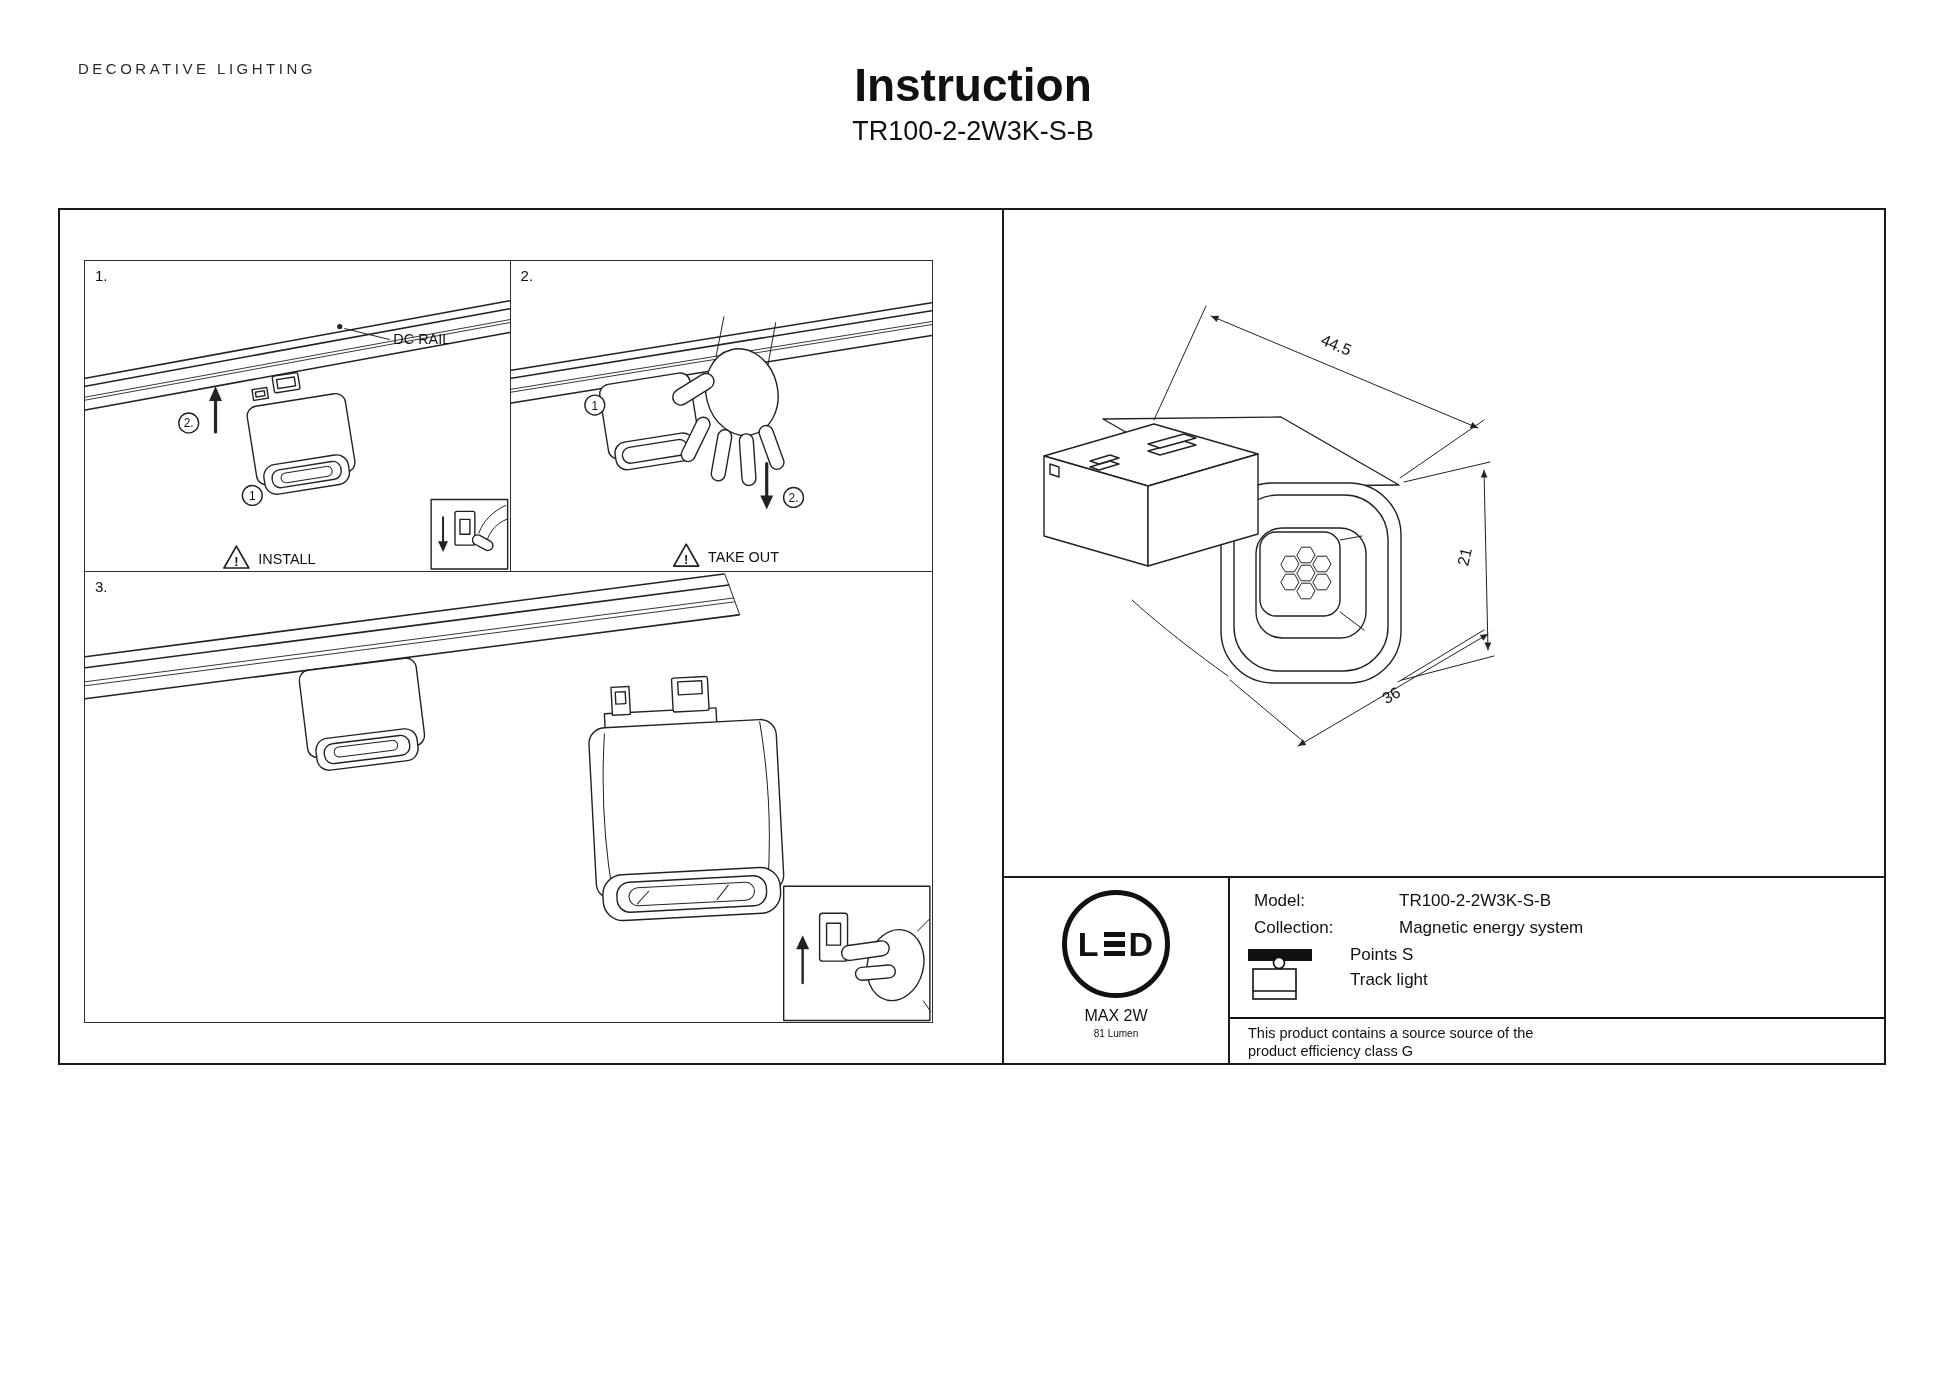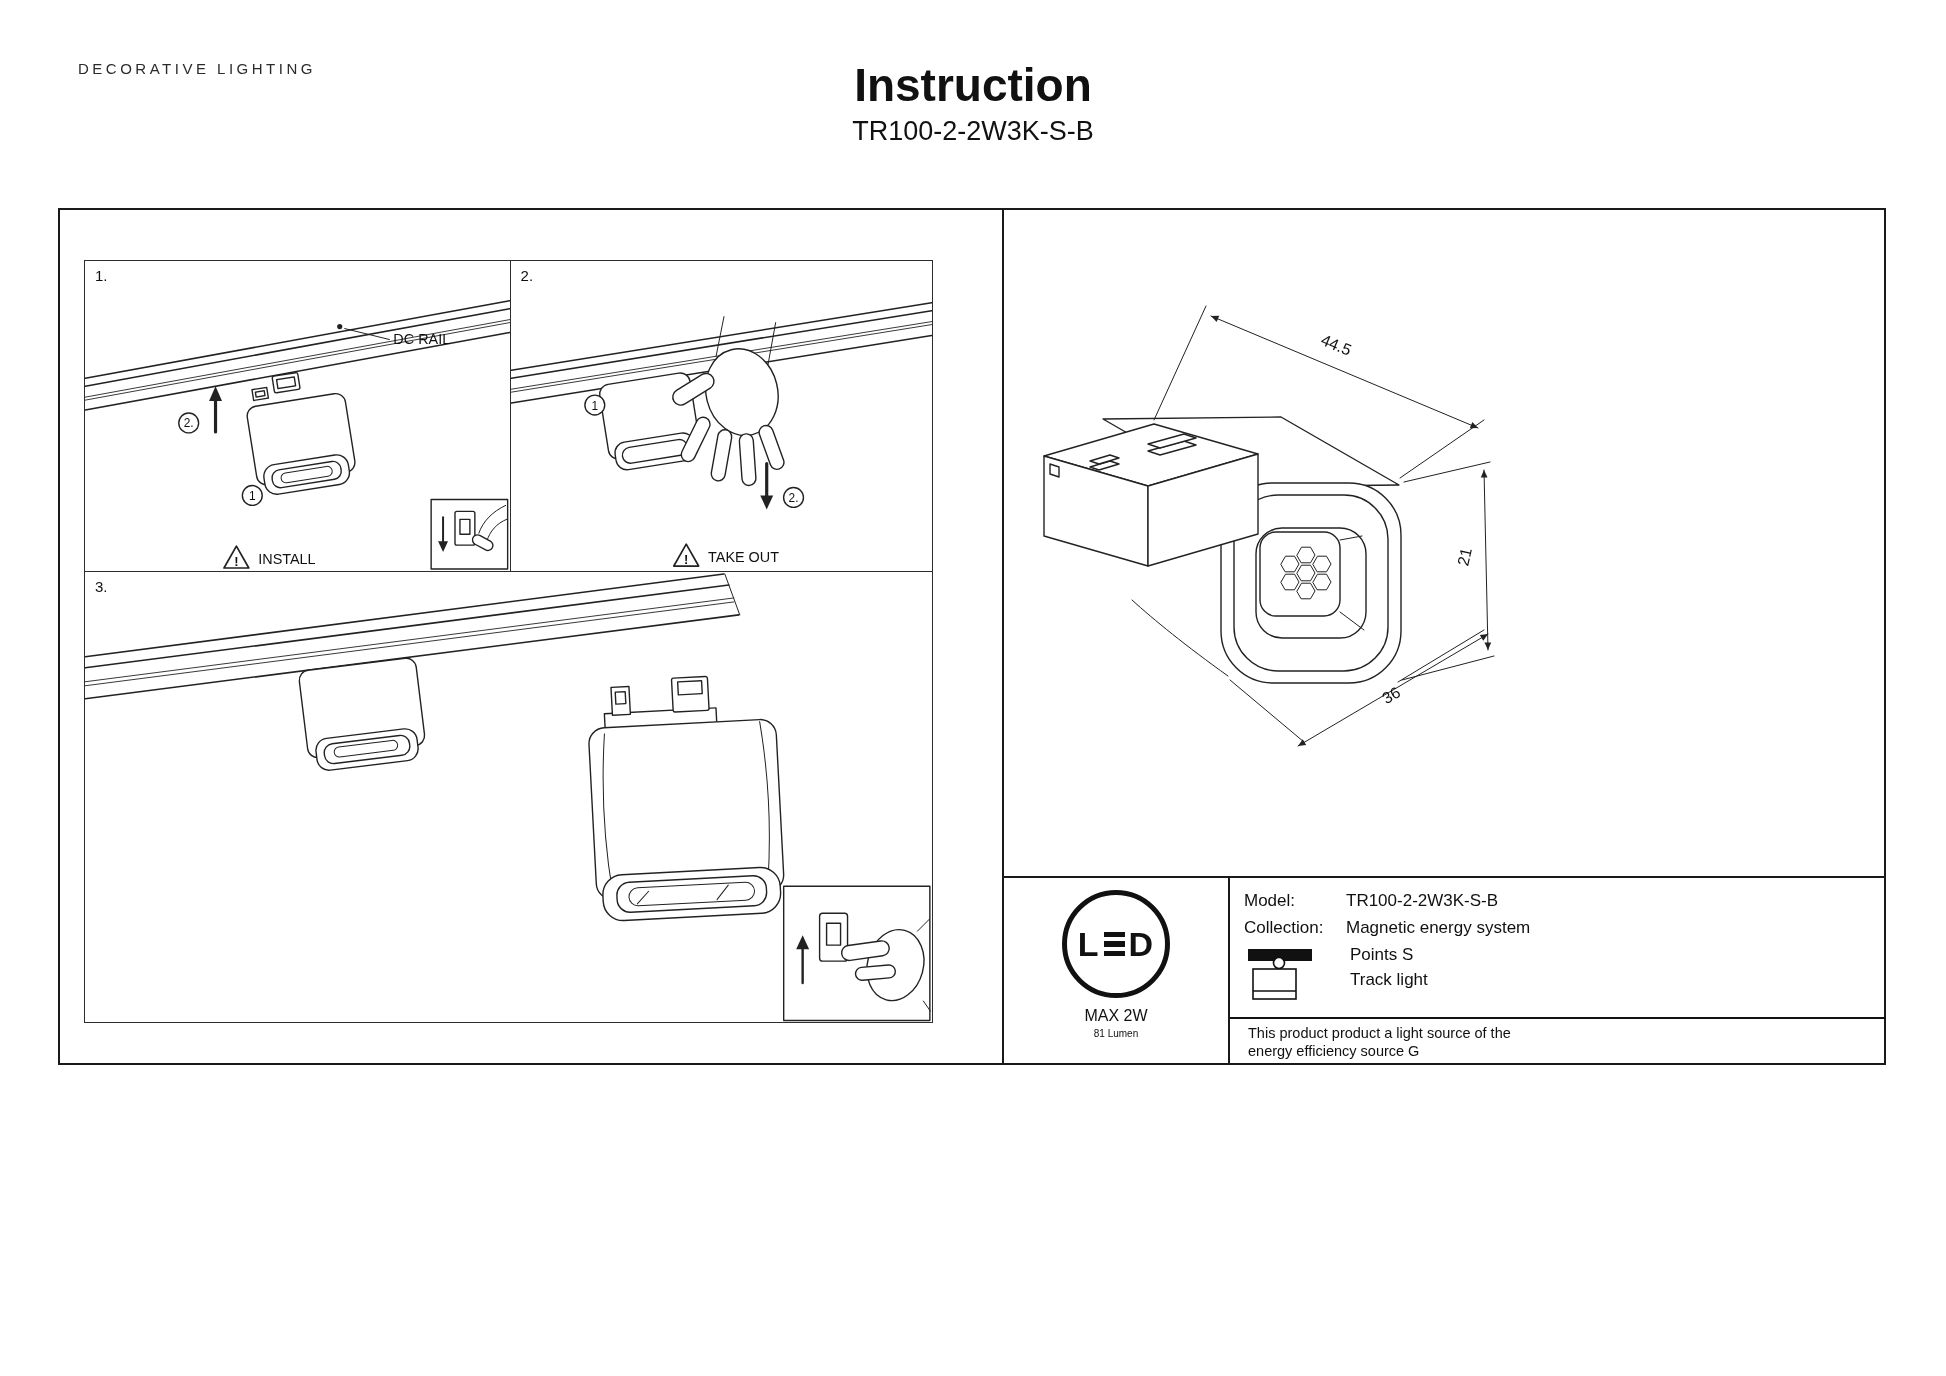--- a/index.html
+++ b/index.html
@@ -51,21 +51,21 @@
             text-align:center;padding-top:12px;}
   .led-circle{width:98px;height:98px;border:5px solid #111;border-radius:50%;
               margin:0 auto;display:flex;align-items:center;justify-content:center;}
   .led-circle .led-letter{font-size:34px;font-weight:bold;letter-spacing:1px;line-height:1;}
   .led-bars{display:inline-flex;flex-direction:column;gap:4px;margin:0 4px;}
   .led-bars span{display:block;width:21px;height:5.5px;background:#111;}
   .led-max{margin-top:9px;font-size:16px;}
   .led-lumen{margin-top:3px;font-size:10px;}
 
   .spec-table{flex:1;position:relative;padding-top:13px;font-size:17px;}
-  .spec-row{display:flex;padding-left:14px;margin-bottom:7px;align-items:flex-end;}
+  .spec-row{display:flex;padding-left:24px;margin-bottom:7px;align-items:flex-end;gap:43px;}
   .spec-label{width:102px;flex:0 0 102px;}
   .spec-type{display:flex;padding-left:18px;margin-top:2px;}
   .spec-type-icon{width:102px;flex:0 0 102px;}
   .spec-type-lines div{margin-bottom:5px;}
   .spec-note{border-top:2px solid #111;margin-top:9px;padding:5px 12px 0 18px;
              font-size:14.5px;line-height:1.25;}
 </style>
 </head>
 <body>
 
@@ -331,22 +331,22 @@
               <rect x="5" y="24" width="43" height="30" fill="#fff" stroke="#111" stroke-width="1.6"></rect>
               <line x1="5" y1="46" x2="48" y2="46" stroke="#111" stroke-width="1.3"></line>
             </svg>
           </div>
           <div class="spec-type-lines">
             <div>Points S</div>
             <div>Track light</div>
           </div>
         </div>
         <div class="spec-note">
-          <div>This product product a light source of the</div>
-          <div>energy efficiency source G</div>
+          <div>This product contains a source source of the</div>
+          <div>product efficiency class G</div>
         </div>
       </div>
     </div>
   </div>
 </div>
 
 
 
 
 </body></html>

